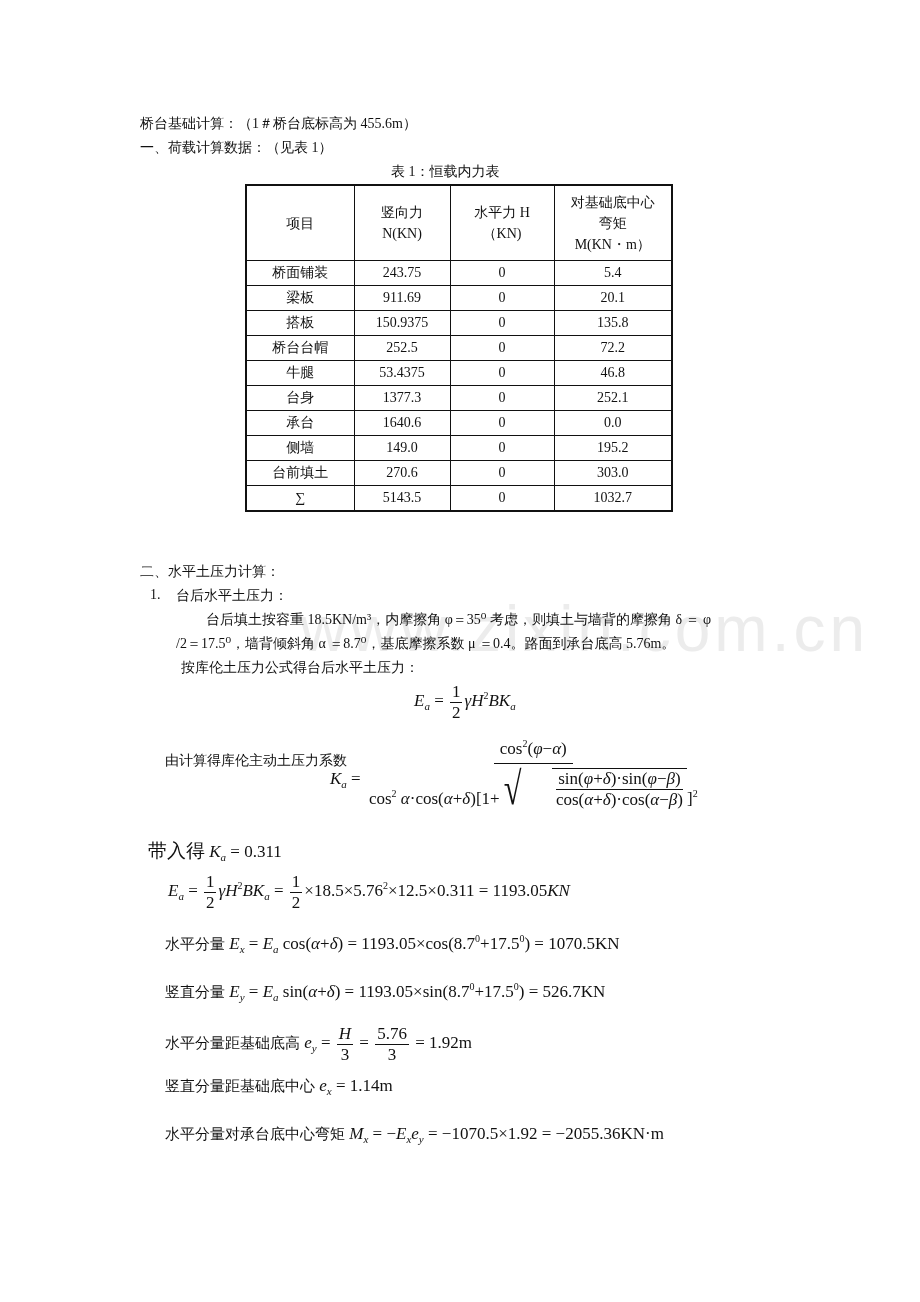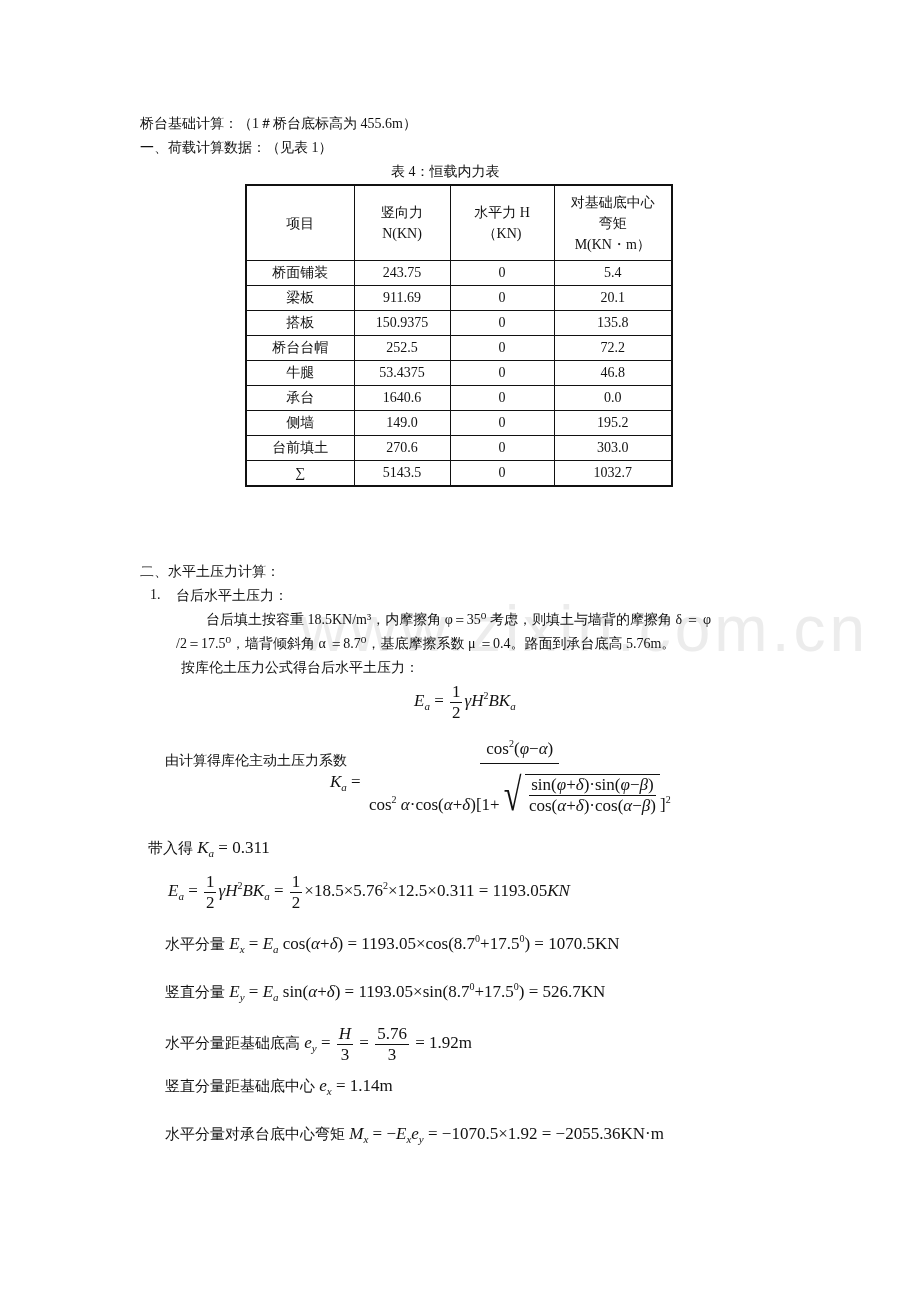--- a/index.html
+++ b/index.html
@@ -15,30 +15,30 @@
   .frac .den { padding: 0 2px; line-height: 20px; }
   table.dl { position: absolute; left: 245px; top: 184px; border-collapse: collapse;
              border: 2px solid #111; font-size: 14px; }
   table.dl td, table.dl th { border: 1px solid #111; text-align: center; font-weight: normal; padding: 0; }
   table.dl th { height: 74px; line-height: 21px; }
   table.dl td { height: 24px; }
   .watermark { position: absolute; left: 300px; top: 592px; font-family: "Liberation Sans", sans-serif;
                font-size: 64px; color: rgba(200,200,200,0.35); letter-spacing: 4px; pointer-events: none; }
   .sqrt { display: inline-flex; align-items: center; }
   .sqrt .rad { font-size: 46px; line-height: 46px; transform: scaleX(0.7); }
-  .sqrt .body { border-top: 1px solid #111; display: inline-flex; }
+  .sqrt .body { border-top: 1px solid #111; display: inline-flex; margin-left: 27px; }
 </style>
 </head>
 <body>
 
 <div class="watermark">www.zixin.com.cn</div>
 
 <div class="abs" style="left:140px;top:115px;">桥台基础计算：（1＃桥台底标高为 455.6m）</div>
 <div class="abs" style="left:140px;top:139px;">一、荷载计算数据：（见表 1）</div>
-<div class="abs" style="left:391px;top:163px;">表 4：恒载内力表</div>
+<div class="abs" style="left:391px;top:163px;">表 1：恒载内力表</div>
 
 <table class="dl">
   <colgroup>
     <col style="width:108px">
       <col style="width:96px">
       <col style="width:104px">
       <col style="width:118px">
   </colgroup>
   <tbody>
       <tr>
@@ -69,20 +69,26 @@
         <td>桥台台帽</td>
         <td>252.5</td>
         <td>0</td>
         <td>72.2</td>
       </tr>
   <tr>
         <td>牛腿</td>
         <td>53.4375</td>
         <td>0</td>
         <td>46.8</td>
+      </tr>
+  <tr>
+        <td>台身</td>
+        <td>1377.3</td>
+        <td>0</td>
+        <td>252.1</td>
       </tr>
   <tr>
         <td>承台</td>
         <td>1640.6</td>
         <td>0</td>
         <td>0.0</td>
       </tr>
   <tr>
         <td>侧墙</td>
         <td>149.0</td>
@@ -116,36 +122,36 @@
       <span class="num">1</span>
       <span class="den">2</span>
     </span><i>γH</i><span class="sup">2</span><i>BK</i><span class="sub">a</span>
 </div>
 
 <div class="abs" style="left:165px;top:752px;">
   <span>由计算得库伦主动土压力系数</span>
 </div>
 <div class="abs math" style="left:330px;top:734px;">
   <span style="display:inline-block;vertical-align:middle;margin-top:12px;"><i>K</i><span class="sub">a</span> =</span>
-  <span class="frac" style="vertical-align:middle;gap:6px;">
+  <span class="frac" style="vertical-align:middle;">
     <span class="num" style="padding:0 6px 4px 6px;">cos<span class="sup">2</span>(<i>φ</i>−<i>α</i>)</span>
     <span class="den" style="line-height:normal;padding-top:2px;">cos<span class="sup">2</span> <i>α</i>·cos(<i>α</i>+<i>δ</i>)[1+<span class="sqrt">
           <span class="rad">√</span>
           <span class="body">
             <span class="frac">
               <span class="num">sin(<i>φ</i>+<i>δ</i>)·sin(<i>φ</i>−<i>β</i>)</span>
               <span class="den">cos(<i>α</i>+<i>δ</i>)·cos(<i>α</i>−<i>β</i>)</span>
             </span>
           </span>
         </span>]<span class="sup">2</span></span>
   </span>
 </div>
 
 <div class="abs math" style="left:148px;top:838px;">
-  <span style="font-size:15px;">带入得</span> <i>K</i><span class="sub">a</span> = <span>0.311</span>
+  <span style="font-size:19px;">带入得</span> <i>K</i><span class="sub">a</span> = <span>0.311</span>
 </div>
 
 <div class="abs math" style="left:168px;top:872px;">
   <i>E</i><span class="sub">a</span> = <span class="frac">
       <span class="num">1</span>
       <span class="den">2</span>
     </span><i>γH</i><span class="sup">2</span><i>BK</i><span class="sub">a</span> = <span class="frac">
       <span class="num">1</span>
       <span class="den">2</span>
     </span>×18.5×5.76<span class="sup">2</span>×12.5×0.311 = 1193.05<i>KN</i>

